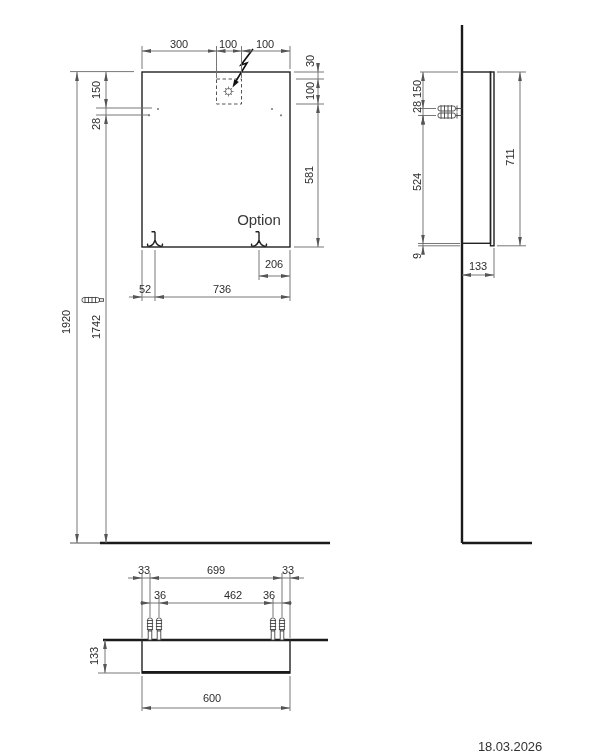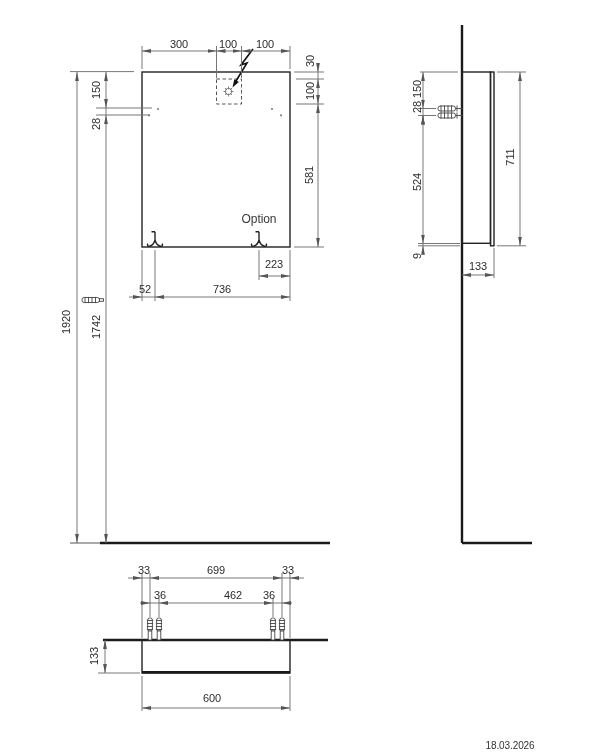--- a/index.html
+++ b/index.html
@@ -10,22 +10,22 @@
   }
   .sheet svg{position:absolute;left:0;top:0;}
   .lbl{
     position:absolute;font-size:11px;color:#2d2d2d;white-space:nowrap;
     transform:translate(-50%,-50%);line-height:1;letter-spacing:-0.1px;
   }
   .lblv{
     position:absolute;font-size:11px;color:#2d2d2d;white-space:nowrap;
     transform:translate(-50%,-50%) rotate(-90deg);line-height:1;letter-spacing:-0.1px;
   }
-  .small{font-size:12px;color:#3a3a3a;}
-  .date{font-size:10px;color:#333;}
+  .small{font-size:15px;color:#3a3a3a;}
+  .date{font-size:13px;color:#333;}
   .obj{stroke:#222;stroke-width:1.4;fill:none;}
   .thick{stroke:#1a1a1a;stroke-width:2.4;fill:none;}
   .thin{stroke:#555;stroke-width:1;fill:none;}
   .dim{stroke:#707070;stroke-width:0.95;fill:none;}
   .dashbox{stroke:#555;stroke-width:1;fill:none;stroke-dasharray:3.5 2.5;}
   .hw{stroke:#444;stroke-width:0.9;fill:#fff;}
   .hwl{stroke:#444;stroke-width:0.9;fill:none;}
   .bolt{stroke:#111;stroke-width:1.6;fill:none;}
   .dot{fill:#808080;stroke:none;}
   .elec{stroke:#666;stroke-width:0.8;fill:none;}
@@ -238,21 +238,21 @@
   <div class="lbl" style="left:179px;  top:44px;">300</div>
   <div class="lbl" style="left:228px;  top:44px;">100</div>
   <div class="lbl" style="left:265px;  top:44px;">100</div>
   <div class="lblv" style="left:310px;  top:61px;">30</div>
   <div class="lblv" style="left:310px;  top:91px;">100</div>
   <div class="lblv" style="left:309px;  top:175px;">581</div>
   <div class="lblv" style="left:96px;   top:90px;">150</div>
   <div class="lblv" style="left:96px;   top:124px;">28</div>
   <div class="lblv" style="left:66px;   top:322px;">1920</div>
   <div class="lblv" style="left:96px;   top:327px;">1742</div>
-  <div class="lbl" style="left:274px;  top:264px;">223</div>
+  <div class="lbl" style="left:274px;  top:264px;">206</div>
   <div class="lbl" style="left:145px;  top:289px;text-align:center;">52</div>
   <div class="lbl" style="left:222px;  top:289px;">736</div>
   <div class="lbl small" style="left:259px; top:219px;">Option</div>
 
   <div class="lblv" style="left:417px;  top:89px;">150</div>
   <div class="lblv" style="left:417px;  top:107px;">28</div>
   <div class="lblv" style="left:417px;  top:182px;">524</div>
   <div class="lblv" style="left:417px;  top:256px;">9</div>
   <div class="lblv" style="left:510px;  top:157px;">711</div>
   <div class="lbl" style="left:478px;  top:266px;">133</div>

